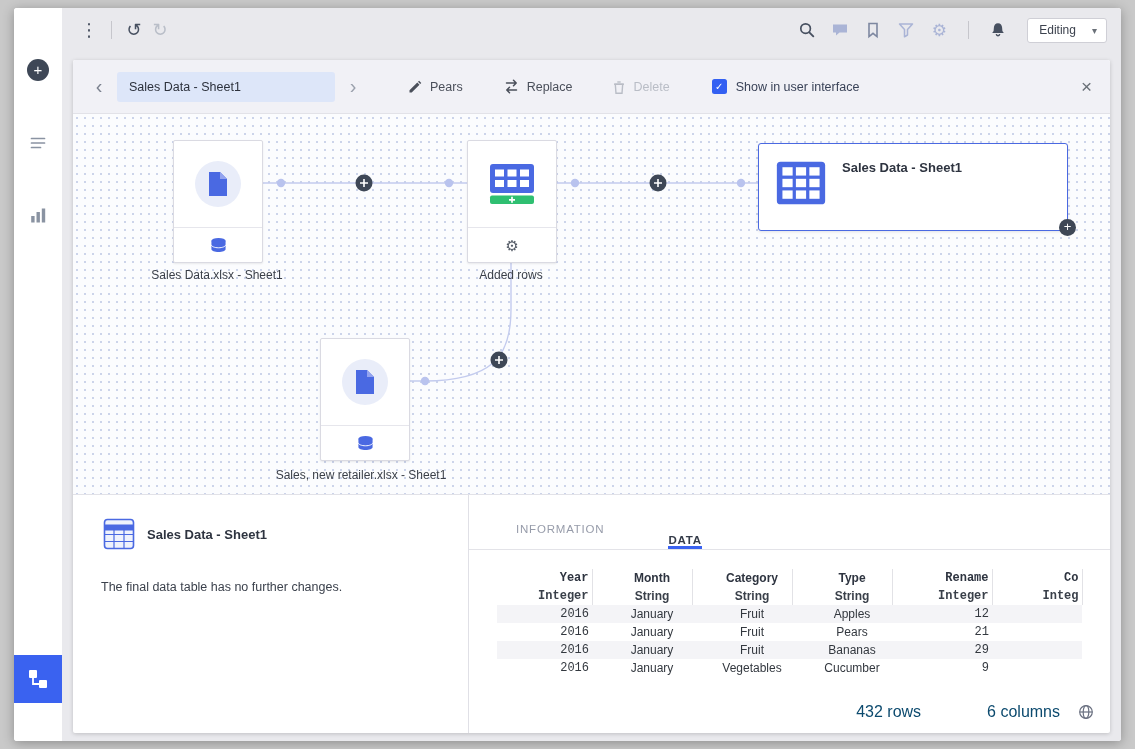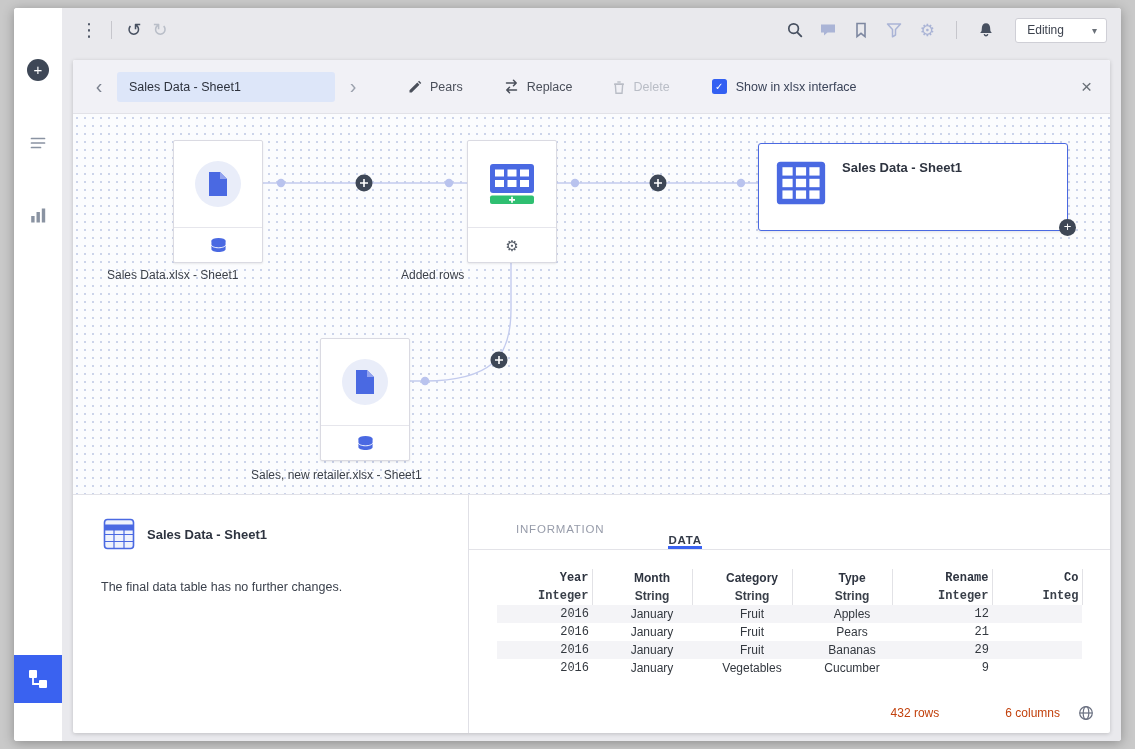--- a/index.html
+++ b/index.html
@@ -12,21 +12,21 @@
   .sb-plus{position:absolute;left:13px;top:51px;width:22px;height:22px;border-radius:50%;background:#3e4756;color:#fff;font-size:15px;line-height:21px;text-align:center;cursor:pointer;}
   .sb-icon{position:absolute;left:14px;width:20px;height:20px;color:#8a93a2;cursor:pointer;}
   .sb-tile{position:absolute;left:0;top:647px;width:48px;height:48px;background:#3a62f0;display:flex;align-items:center;justify-content:center;cursor:pointer;}
   
   .topbar{position:absolute;left:48px;top:0;right:0;height:44px;background:#e9e9ed;border-radius:0 3px 0 0;display:flex;align-items:center;padding:0 14px;box-sizing:border-box;z-index:4;}
   .tb-icon{display:flex;align-items:center;justify-content:center;width:26px;height:26px;cursor:pointer;flex:0 0 auto;}
   .glyph{font-size:18px;line-height:1;}
   .c-dark{color:#475060;} .c-lav{color:#aab4d6;} .c-mid{color:#7d87a0;} .c-dis{color:#b9bec8;}
   .tb-divider{width:1px;height:18px;background:#c6c6cc;margin:0 9px;flex:0 0 auto;}
   .tb-right{margin-left:auto;display:flex;align-items:center;gap:7px;}
-  .mode-dd{display:flex;align-items:center;gap:28px;background:#fff;border:1px solid #cfcfd6;border-radius:3px;height:23px;padding:0 9px 0 11px;font-size:12px;color:#3c424e;margin-left:9px;cursor:pointer;}
+  .mode-dd{display:flex;align-items:center;gap:16px;background:#fff;border:1px solid #cfcfd6;border-radius:3px;height:23px;padding:0 9px 0 11px;font-size:12px;color:#3c424e;margin-left:9px;cursor:pointer;}
   .mode-dd .chev{font-size:10px;color:#6a7078;}
   
   .panel{position:absolute;left:59px;top:52px;width:1037px;height:673px;background:#fff;box-shadow:0 1px 4px rgba(0,0,0,.18);border-radius:2px;z-index:3;}
   .panel-header{position:absolute;left:0;top:0;width:100%;height:54px;background:#f1f1f6;border-bottom:1px solid #e2e2e8;display:flex;align-items:center;border-radius:2px 2px 0 0;padding:0 18px;box-sizing:border-box;}
   .nav-chev{font-size:20px;width:16px;text-align:center;cursor:pointer;color:#7a818e;}
   .nav-chev.fwd{color:#9aa0ac;}
   .title-input{width:218px;height:30px;background:#dde6f9;border:none;border-radius:3px;font-size:12.5px;color:#2c313c;padding:0 12px;margin:0 10px;font-family:inherit;box-sizing:border-box;}
   .hdr-btn{display:flex;align-items:center;gap:7px;font-size:12.5px;color:#4a4f5a;cursor:pointer;}
   .hdr-btn .ic{display:flex;}
   .hdr-btn.disabled{color:#b9bdc6;cursor:default;}
@@ -34,21 +34,21 @@
   .checkbox{width:15px;height:15px;background:#3360f2;border-radius:2.5px;color:#fff;font-size:10px;line-height:15px;text-align:center;}
   .cb-label{font-size:12.5px;color:#3a4358;}
   .close-x{margin-left:auto;font-size:19px;color:#6a7078;cursor:pointer;line-height:1;}
   
   .canvas{position:absolute;left:0;top:54px;width:100%;height:380px;background-color:#fbfcfe;background-image:radial-gradient(#ccd4ea 1px,transparent 1.15px);background-size:8px 8px;overflow:hidden;}
   .connectors{position:absolute;left:0;top:0;z-index:1;}
   .node-card{position:absolute;width:88px;background:#fff;border:1px solid #dadae2;border-radius:2px;box-shadow:0 1px 2px rgba(0,0,0,.08);z-index:2;cursor:pointer;}
   .node-top{height:86px;display:flex;align-items:center;justify-content:center;}
   .icon-circle{width:46px;height:46px;border-radius:50%;background:#e9edf9;display:flex;align-items:center;justify-content:center;}
   .node-footer{height:34px;border-top:1px solid #e6e6ec;display:flex;align-items:center;justify-content:center;}
-  .node-label{position:absolute;width:220px;font-size:12px;color:#3a3f48;z-index:2;}
+  .node-label{position:absolute;width:220px;text-align:center;font-size:12px;color:#3a3f48;z-index:2;}
   .final-node{position:absolute;left:685px;top:29px;width:310px;height:88px;background:#fff;border:1px solid #4a69e2;border-radius:3px;box-shadow:0 1px 3px rgba(0,0,0,.1);z-index:2;display:flex;gap:15px;padding:15px 16px;box-sizing:border-box;cursor:pointer;}
   .final-title{font-size:13px;font-weight:bold;color:#2e3440;margin:1px 0 6px;}
   .final-desc{font-size:12px;color:#5a6170;line-height:15px;width:200px;}
   .plus-fab{position:absolute;left:986px;top:105px;width:17px;height:17px;border-radius:50%;background:#3e4756;color:#fff;font-size:13px;line-height:16px;text-align:center;z-index:3;cursor:pointer;}
   .gear-glyph{font-size:15px;color:#565d68;line-height:1;}
   
   .bottom{position:absolute;left:0;top:434px;width:100%;height:239px;border-top:1px solid #e2e2e8;display:flex;box-sizing:border-box;}
   .bottom-left{width:396px;border-right:1px solid #e0e0e6;position:relative;box-sizing:border-box;}
   .bottom-right{flex:1;position:relative;overflow:hidden;}
   .dl-icon{position:absolute;left:30px;top:23px;}
@@ -57,21 +57,21 @@
   .tabs{position:absolute;left:0;top:0;right:0;height:55px;border-bottom:1px solid #e3e3e8;display:flex;align-items:flex-end;padding-left:47px;gap:64px;box-sizing:border-box;}
   .tab{font-size:11.5px;letter-spacing:.8px;color:#979caa;padding-bottom:14px;cursor:pointer;}
   .tab.active{color:#343b49;font-weight:bold;border-bottom:3px solid #3a62f0;padding-bottom:0;}
   .data-table{position:absolute;left:28px;top:74px;border-collapse:collapse;table-layout:fixed;width:585px;font-size:12px;color:#33383f;}
   .data-table th,.data-table td{height:18px;line-height:18px;padding:0;overflow:hidden;white-space:nowrap;font-weight:normal;}
   .data-table thead th{font-weight:bold;color:#2e3440;border-right:1px solid #e2e2e6;}
   .data-table thead tr.types th{font-weight:bold;color:#3a404a;}
   .data-table tbody tr:nth-child(odd){background:#f4f4f7;}
   .num{text-align:right;padding-right:3px!important;font-family:Liberation Mono, monospace;}
   .txt{text-align:center;padding-left:20px!important;}
-  .dp-footer{position:absolute;right:16px;bottom:12px;display:flex;align-items:center;font-size:12px;color:#c2410c;}
+  .dp-footer{position:absolute;right:16px;bottom:12px;display:flex;align-items:center;font-size:16px;color:#0c4a6e;}
   .dp-rows{margin-right:66px;} .dp-cols{margin-right:18px;}
   .globe{display:flex;cursor:pointer;color:#6a7080;}
 </style>
 </head>
 <body>
 
 <div class="stage">
   <div class="window">
     <div class="content-bg"></div>
 
@@ -184,21 +184,21 @@
                   <path d="M4.3 5.2h7.4l-.7 9H5z"></path>
                   <path d="M3 5.2h10"></path>
                   <path d="M6.3 3h3.4"></path>
                 </g>
               </svg>
           </span>
           <span>Delete</span>
         </div>
         <div class="cb-group" style="margin-left:42px">
           <span class="checkbox">✓</span>
-          <span class="cb-label">Show in xlsx interface</span>
+          <span class="cb-label">Show in user interface</span>
         </div>
         <span class="close-x">×</span>
       </div>
 
       <div class="canvas">
         <svg class="connectors" width="1037" height="380" viewBox="0 0 1037 380">
           <g stroke="#c3cbee" stroke-width="1.4" fill="none">
             <path d="M188 69H394"></path>
             <path d="M482 69H685"></path>
             <path d="M335 267h17c30 0 54-6 68-18 15-13 18-35 18-54V148"></path>

